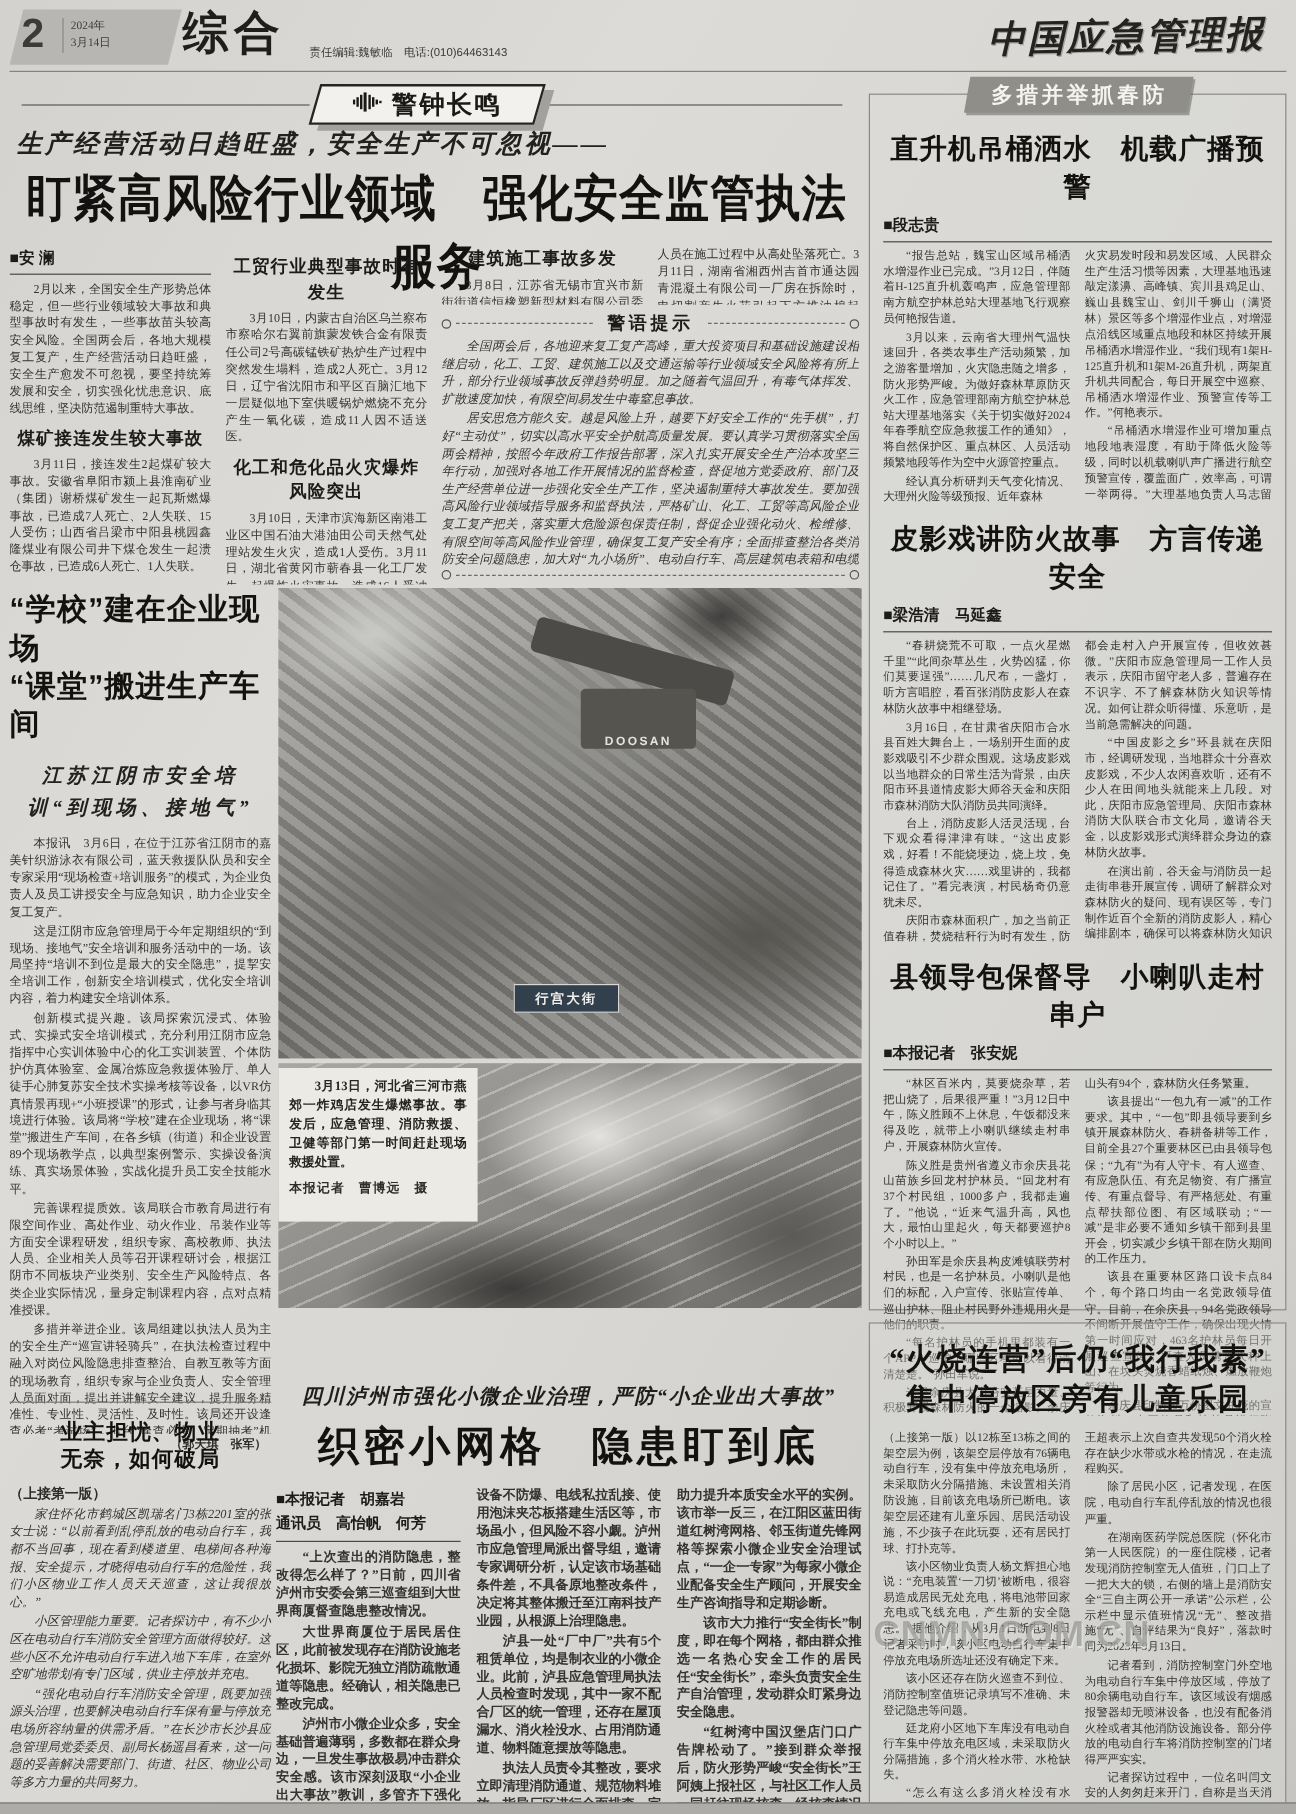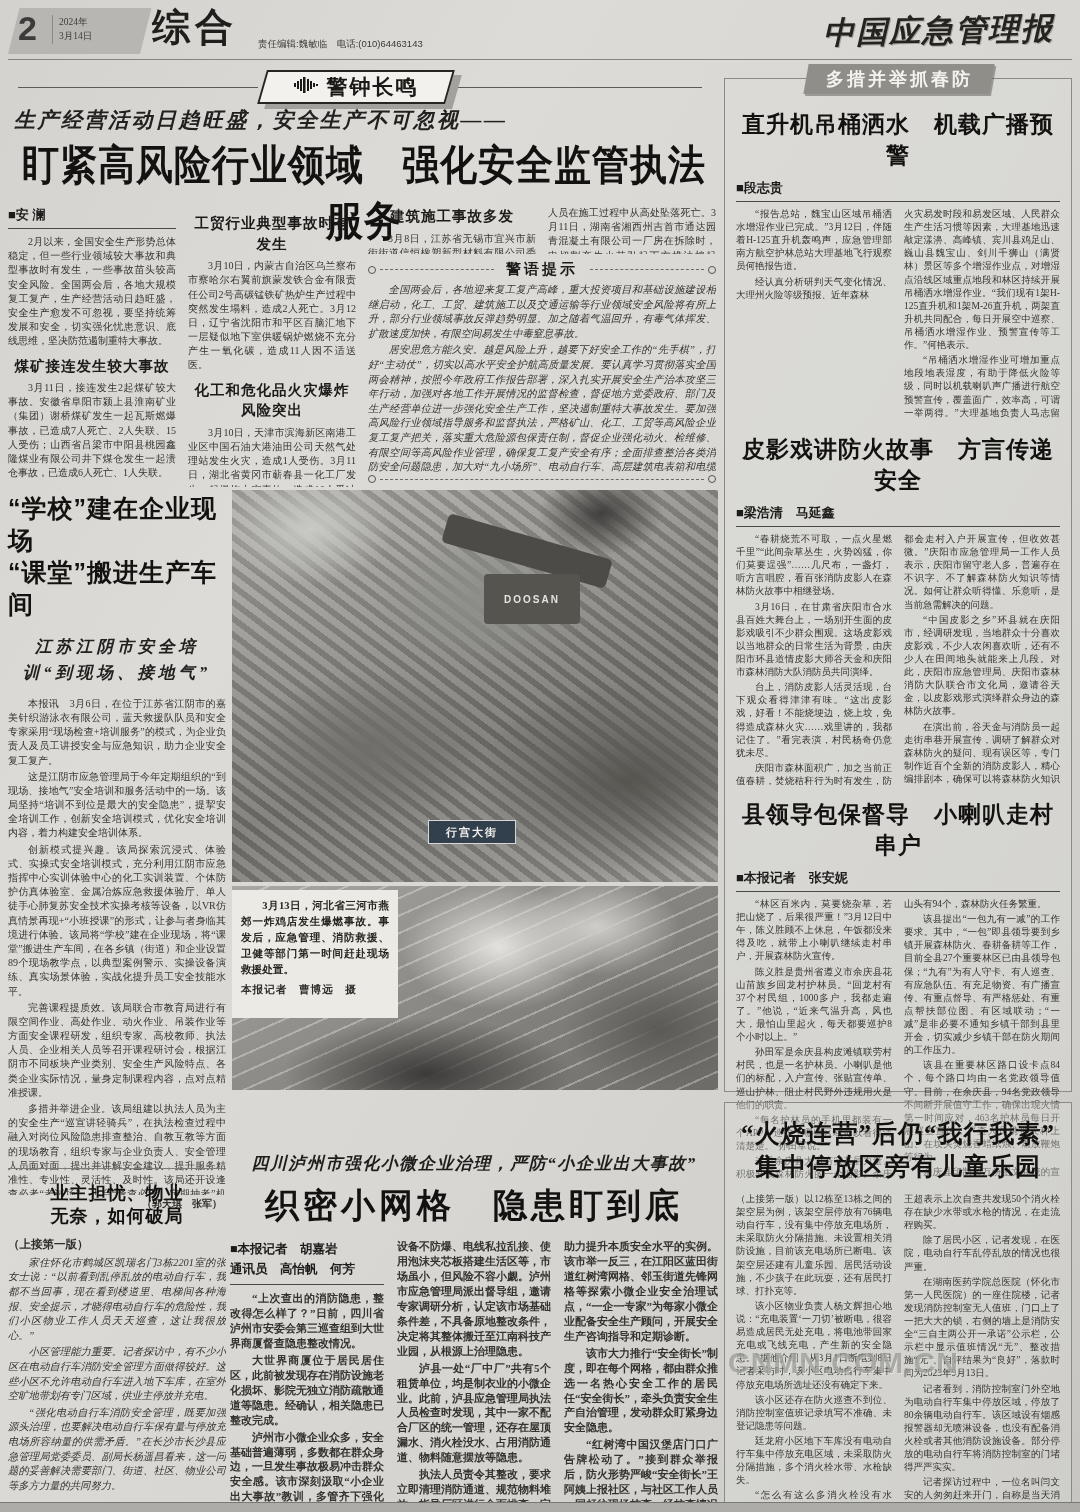--- a/index.html
+++ b/index.html
@@ -79,21 +79,21 @@
     background:
       radial-gradient(ellipse 120px 80px at 16% 10%, #c9c9c5 0%, rgba(201,201,197,0) 70%),
       radial-gradient(ellipse 90px 60px at 76% 6%, #403f3d 0%, rgba(64,63,61,0) 70%),
       radial-gradient(ellipse 150px 95px at 52% 28%, #8d8d89 0%, rgba(141,141,137,0) 75%),
       radial-gradient(ellipse 170px 110px at 28% 66%, #6f6e6a 0%, rgba(111,110,106,0) 70%),
       radial-gradient(ellipse 210px 130px at 82% 74%, #565550 0%, rgba(86,85,80,0) 75%),
       repeating-linear-gradient(37deg, rgba(42,42,40,.18) 0 6px, rgba(222,222,218,.16) 6px 13px),
       linear-gradient(160deg,#b1b0ac 0%,#8d8c88 35%,#747370 60%,#989794 100%);}
   #excavator-arm{left:210px;top:46px;width:170px;height:30px;background:#4c4b47;transform:rotate(16deg);border-radius:5px;}
   #excavator-cab{left:252px;top:84px;width:96px;height:50px;background:#55544f;border-radius:4px;
-        display:flex;align-items:center;justify-content:center;}
+        display:flex;align-items:flex-end;justify-content:center;}
   #excavator-cab span{color:#e4e3df;font-family:"Liberation Sans",sans-serif;font-size:10px;font-weight:bold;letter-spacing:2px;}
   #street-sign{left:196px;top:330px;width:86px;height:22px;background:#323f4c;border:1px solid #d8d7d3;
         display:flex;align-items:center;justify-content:center;}
   #street-sign span{color:#f0efeb;font-size:11px;font-weight:bold;letter-spacing:2px;}
   #photo2{left:232px;top:886px;width:486px;height:204px;
     background:
       radial-gradient(ellipse 140px 90px at 55% 30%, #e3e2de 0%, rgba(227,226,222,0) 70%),
       radial-gradient(ellipse 120px 70px at 75% 20%, #cfcecA 0%, rgba(207,206,202,0) 70%),
       radial-gradient(ellipse 180px 70px at 40% 92%, #3c3b39 0%, rgba(60,59,57,0) 80%),
       radial-gradient(ellipse 130px 80px at 88% 70%, #5b5a56 0%, rgba(91,90,86,0) 75%),
@@ -317,20 +317,21 @@
     </div>
   </div>
 
   <div class="abs rbox" id="rbox1">
     <div class="rart" id="a1">
       <h3>直升机吊桶洒水　机载广播预警</h3>
       <div class="byline">■段志贵</div>
       <div class="rcols">
         <div class="rcol btxt">
             <p>“报告总站，魏宝山区域吊桶洒水增湿作业已完成。”3月12日，伴随着H-125直升机轰鸣声，应急管理部南方航空护林总站大理基地飞行观察员何艳报告道。</p>
+            <p>3月以来，云南省大理州气温快速回升，各类农事生产活动频繁，加之游客量增加，火灾隐患随之增多，防火形势严峻。为做好森林草原防灭火工作，应急管理部南方航空护林总站大理基地落实《关于切实做好2024年春季航空应急救援工作的通知》，将自然保护区、重点林区、人员活动频繁地段等作为空中火源管控重点。</p>
             <p>经认真分析研判天气变化情况、大理州火险等级预报、近年森林</p>
           </div>
         <div class="rcol btxt">
             <p class="noindent">火灾易发时段和易发区域、人民群众生产生活习惯等因素，大理基地迅速敲定漾濞、高峰镇、宾川县鸡足山、巍山县魏宝山、剑川千狮山（满贤林）景区等多个增湿作业点，对增湿点沿线区域重点地段和林区持续开展吊桶洒水增湿作业。“我们现有1架H-125直升机和1架M-26直升机，两架直升机共同配合，每日开展空中巡察、吊桶洒水增湿作业、预警宣传等工作。”何艳表示。</p>
             <p>“吊桶洒水增湿作业可增加重点地段地表湿度，有助于降低火险等级，同时以机载喇叭声广播进行航空预警宣传，覆盖面广，效率高，可谓一举两得。”大理基地负责人马志留介绍。截至目前，两架直升机共飞行6架次，共计13余小时，洒水约64吨。</p>
           </div>
       </div>
     </div>
     <div class="rart" id="a2">
       <h3>皮影戏讲防火故事　方言传递安全</h3>

